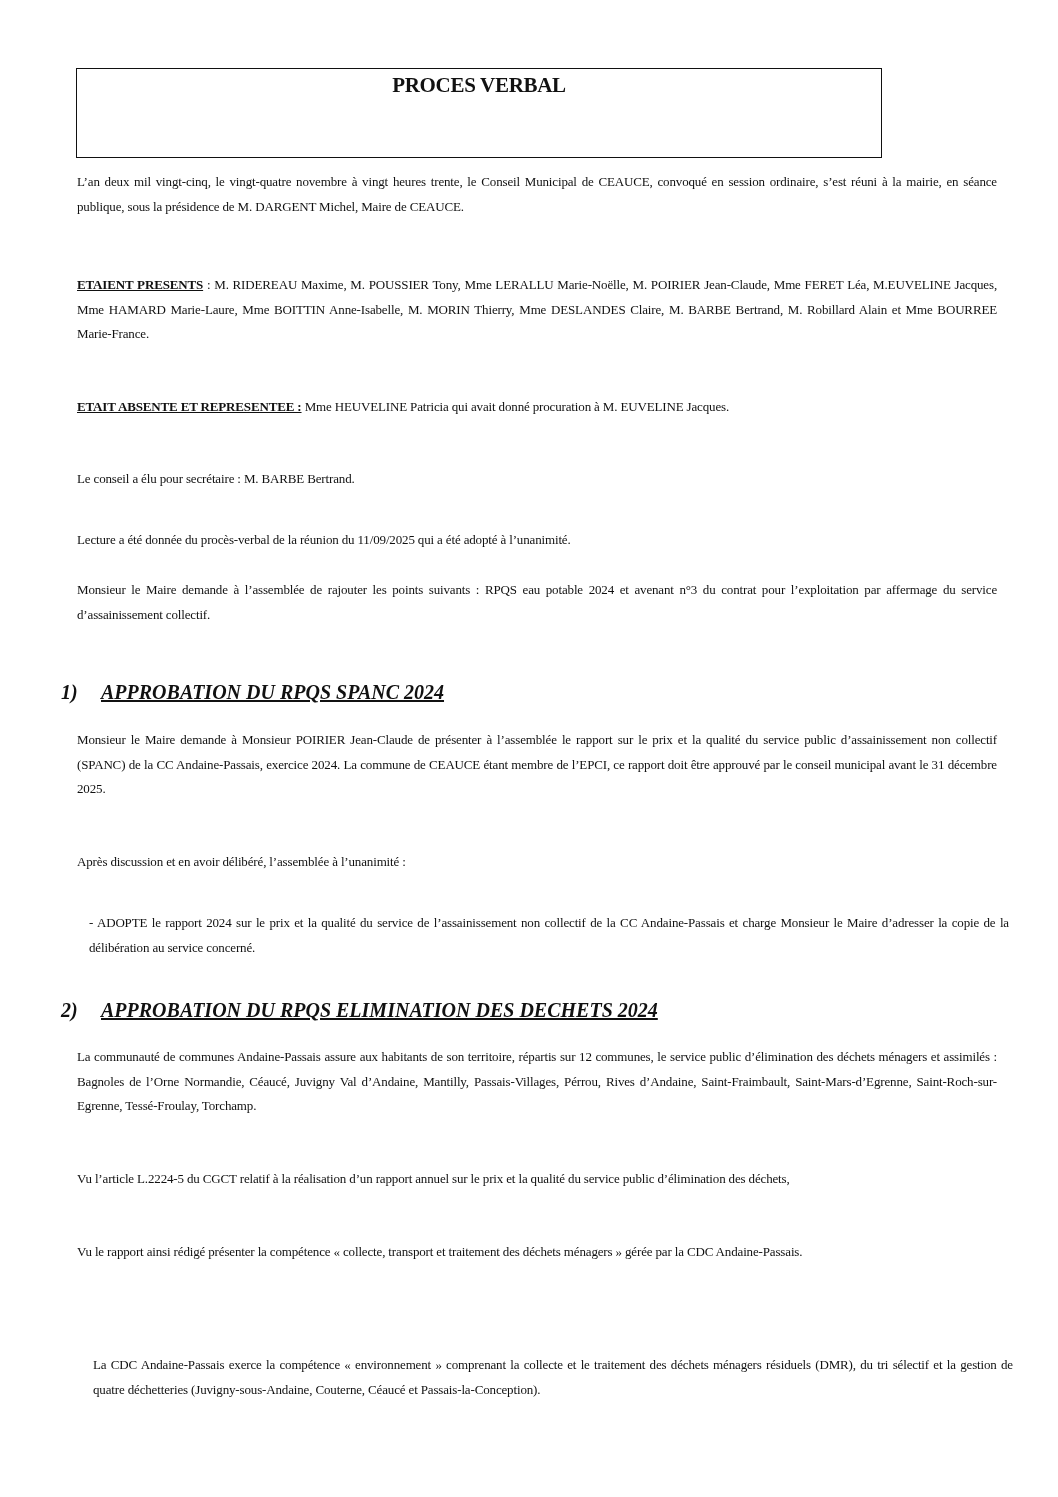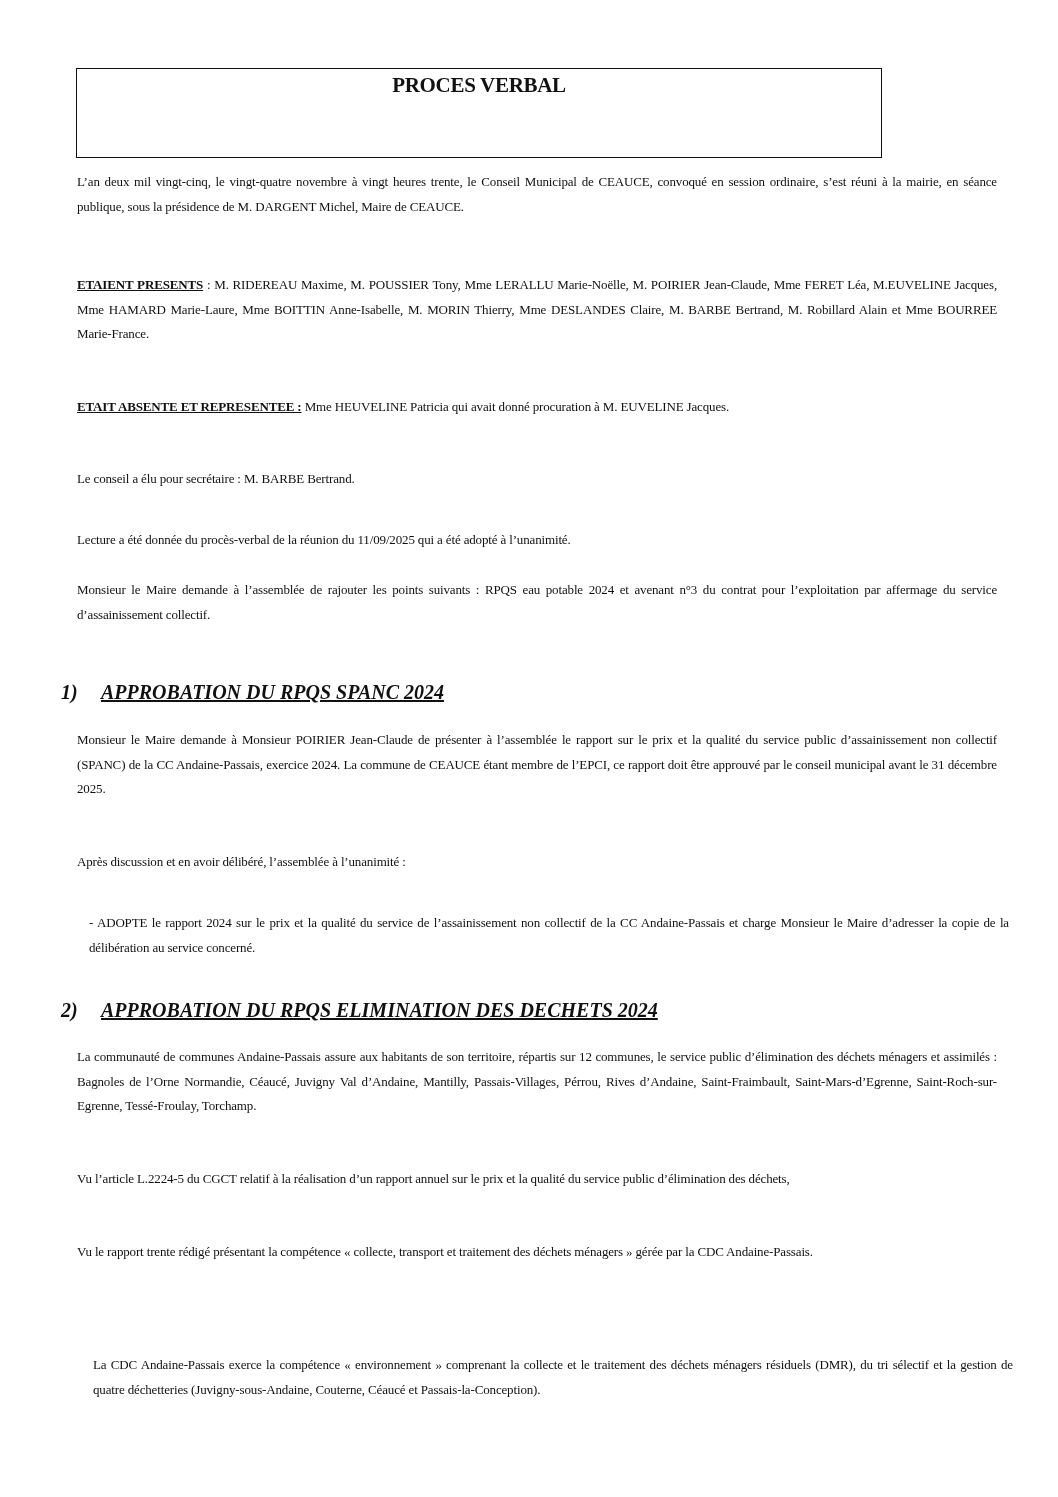--- a/index.html
+++ b/index.html
@@ -84,14 +84,14 @@
 <p class="para" style="top:728px;margin:0;"> Monsieur le Maire demande à Monsieur POIRIER Jean-Claude de présenter à l’assemblée le rapport sur le prix et la qualité du service public d’assainissement non collectif (SPANC) de la CC Andaine-Passais, exercice 2024. La commune de CEAUCE étant membre de l’EPCI, ce rapport doit être approuvé par le conseil municipal avant le 31 décembre 2025.</p>
 <p class="para" style="top:850px;margin:0;">Après discussion et en avoir délibéré, l’assemblée à l’unanimité :</p>
 <p class="para" style="top:899px;margin:12px;">- ADOPTE le rapport 2024 sur le prix et la qualité du service de l’assainissement non collectif de la CC Andaine-Passais et charge Monsieur le Maire d’adresser la copie de la délibération au service concerné.</p>
 
 <div class="section-title" style="top:998px;">
   <span class="num">2)</span><span class="txt">APPROBATION DU RPQS ELIMINATION DES DECHETS 2024</span>
 </div>
 
 <p class="para" style="top:1045px;margin:0;">La communauté de communes Andaine-Passais assure aux habitants de son territoire, répartis sur 12 communes, le service public d’élimination des déchets ménagers et assimilés : Bagnoles de l’Orne Normandie, Céaucé, Juvigny Val d’Andaine, Mantilly, Passais-Villages, Pérrou, Rives d’Andaine, Saint-Fraimbault, Saint-Mars-d’Egrenne, Saint-Roch-sur-Egrenne, Tessé-Froulay, Torchamp.</p>
 <p class="para" style="top:1167px;margin:0;">Vu l’article L.2224-5 du CGCT relatif à la réalisation d’un rapport annuel sur le prix et la qualité du service public d’élimination des déchets,</p>
-<p class="para" style="top:1240px;margin:0;">Vu le rapport trente rédigé présentant la compétence « collecte, transport et traitement des déchets ménagers » gérée par la CDC Andaine-Passais.</p>
+<p class="para" style="top:1240px;margin:0;">Vu le rapport ainsi rédigé présenter la compétence « collecte, transport et traitement des déchets ménagers » gérée par la CDC Andaine-Passais.</p>
 <p class="para" style="top:1337px;margin:16px;">La CDC Andaine-Passais exerce la compétence « environnement » comprenant la collecte et le traitement des déchets ménagers résiduels (DMR), du tri sélectif et la gestion de quatre déchetteries (Juvigny-sous-Andaine, Couterne, Céaucé et Passais-la-Conception).</p>
 
 </body></html>

